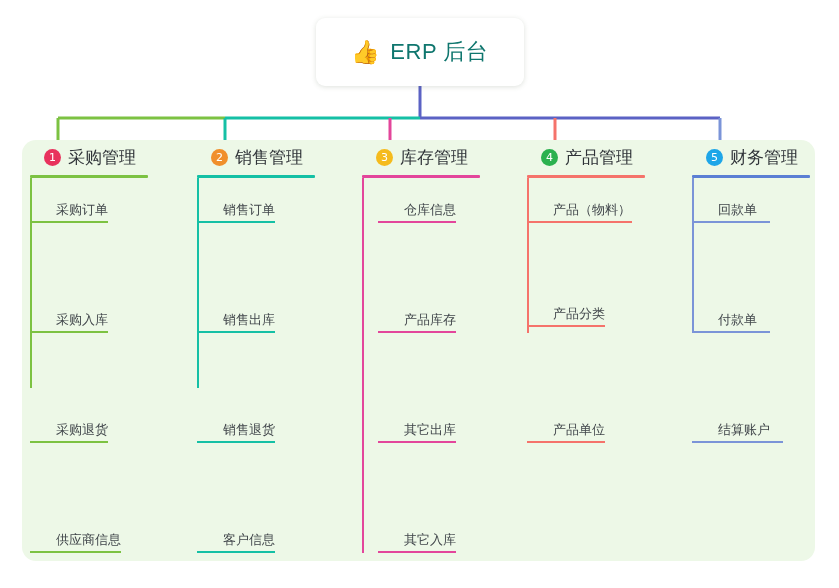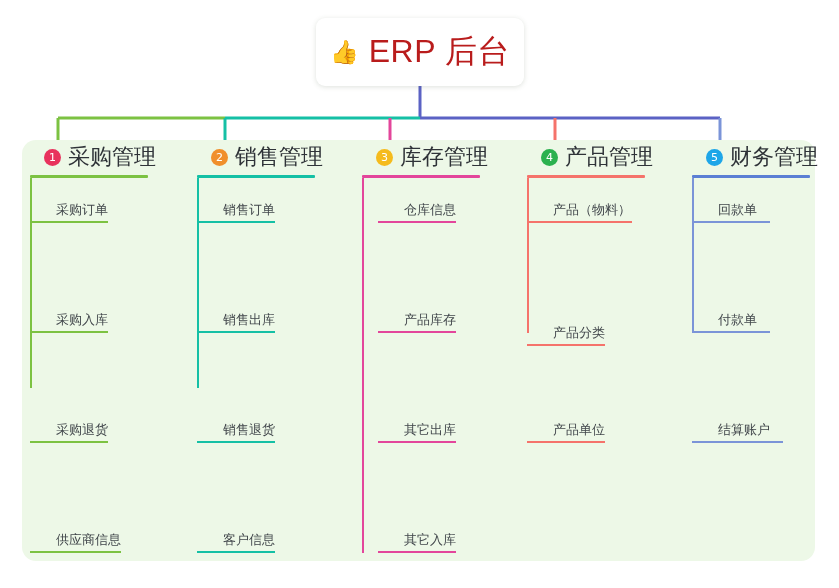--- a/index.html
+++ b/index.html
@@ -41,22 +41,22 @@
     height: 68px;
     background: #ffffff;
     border-radius: 9px;
     box-shadow: 0 1px 5px rgba(70,90,60,0.18);
     display: flex;
     align-items: center;
     justify-content: center;
     z-index: 4;
   }
   #root-node .root-label {
-    font-size: 32px;
-    color: #b91c1c;
+    font-size: 22px;
+    color: #0f766e;
     letter-spacing: 0.5px;
     white-space: nowrap;
   }
   #root-node .thumb {
     font-size: 23px;
     margin-right: 10px;
     line-height: 1;
     display: inline-block;
   }
 
@@ -91,21 +91,21 @@
     border-radius: 50%;
     color: #ffffff;
     font-size: 11px;
     line-height: 17px;
     text-align: center;
     margin-right: 7px;
     flex: 0 0 auto;
     font-family: "DejaVu Sans", sans-serif;
   }
   .col-title {
-    font-size: 22px;
+    font-size: 17px;
     color: #2f3338;
   }
   .col-rule {
     height: 3px;
     border-radius: 1px;
     margin-top: 1px;
   }
 
   .items {
     position: relative;
@@ -246,21 +246,21 @@
           <span class="badge" style="background: rgb(43, 177, 79);">4</span>
           <span class="col-title">产品管理</span>
         </div>
         <div class="col-rule" style="background: rgb(245, 115, 107); width: 118px;"></div>
         <div class="items" style="height: 165px; text-align: center;">
           <div class="spine" style="background: rgb(245, 115, 107); height: 155px;"></div>
           <div class="item" style="top: 0px;">
             <div class="item-label">产品（物料）</div>
             <div class="item-rule" style="background: rgb(245, 115, 107); width: 105px;"></div>
           </div>
-          <div class="item" style="top: 68px; padding-left: 48px;">
+          <div class="item" style="top: 49px; padding-left: 48px;">
             <div class="item-label">产品分类</div>
             <div class="item-rule" style="background: rgb(245, 115, 107); width: 78px;"></div>
           </div>
           <div class="item" style="top: 110px;">
             <div class="item-label">产品单位</div>
             <div class="item-rule" style="background: rgb(245, 115, 107); width: 78px;"></div>
           </div>
         </div>
       </div>
       <div class="column" style="left: 692px; width: 150px;">

